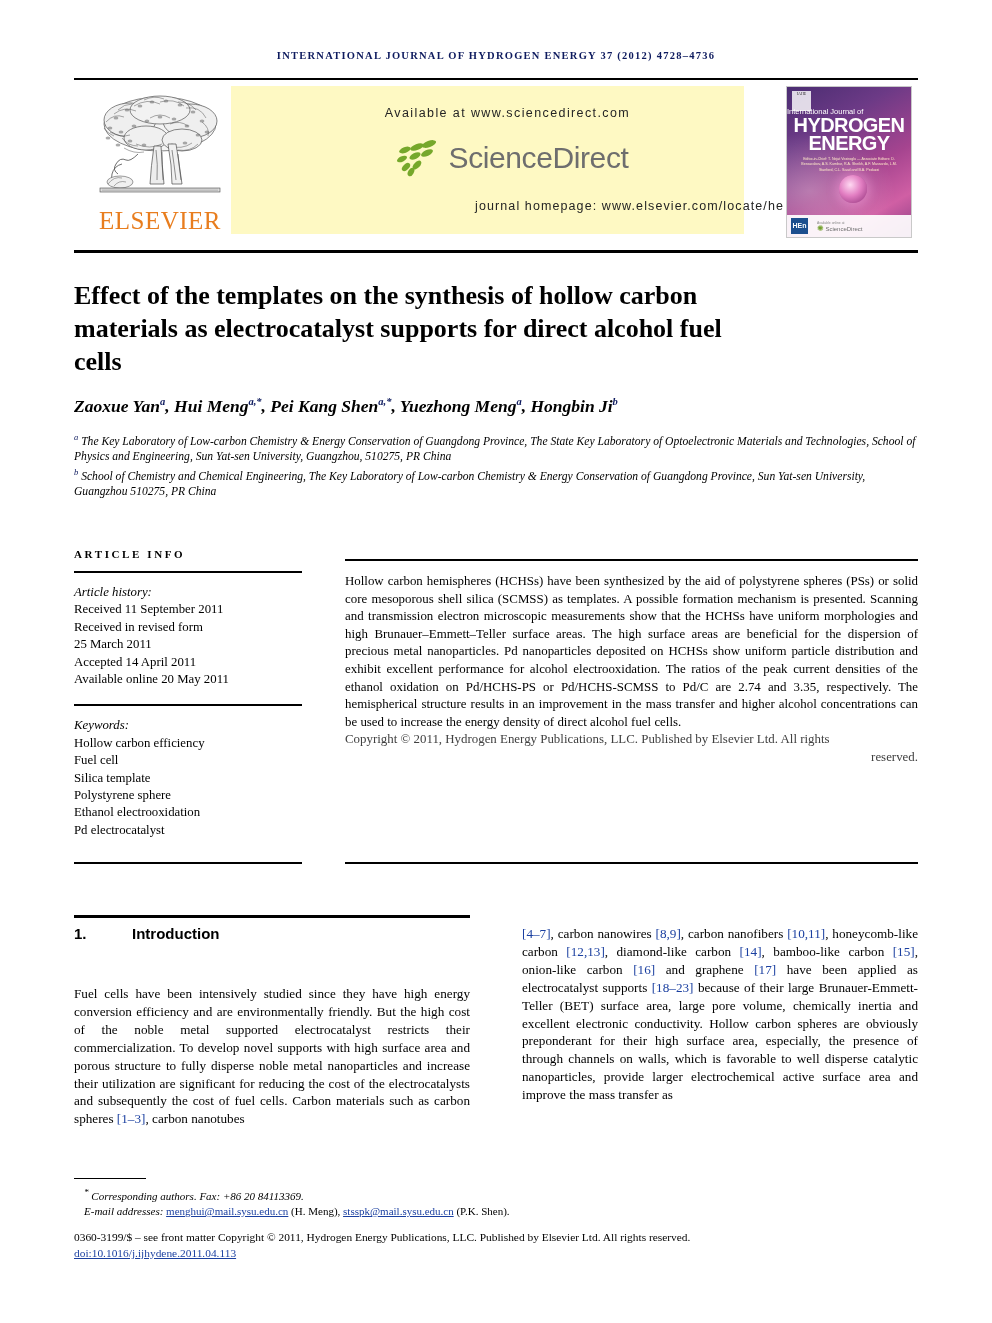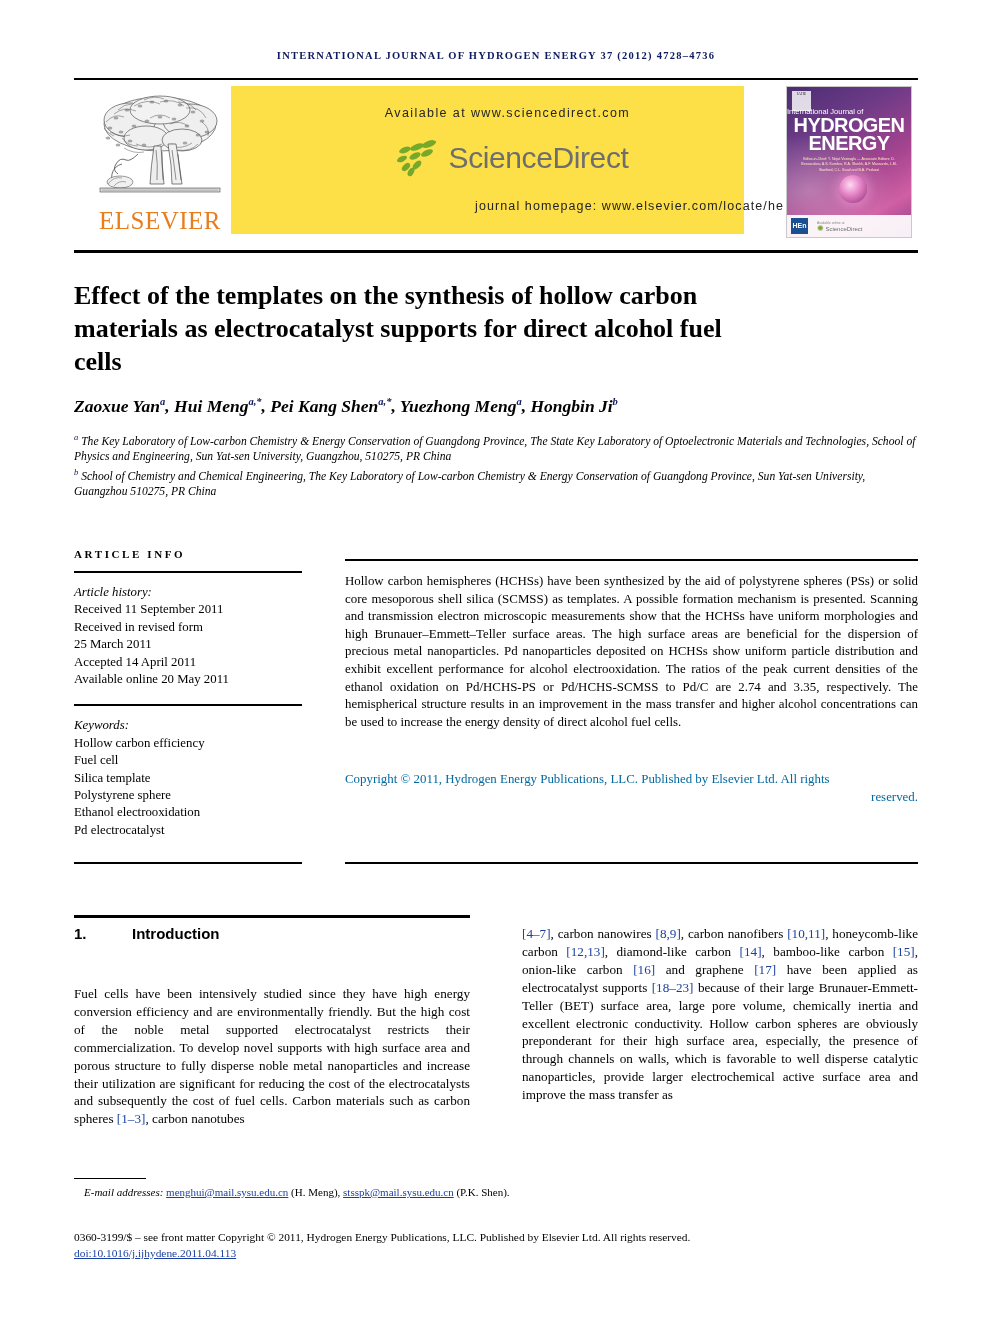--- a/index.html
+++ b/index.html
@@ -69,21 +69,21 @@
     font-family: "Liberation Serif", serif;
     font-size: 25px;
     color: #e87d1e;
     letter-spacing: 0.5px;
   }
 
   .sd-banner {
     position: absolute;
     left: 157px; top: 0;
     width: 513px; height: 148px;
-    background: #fde047;
+    background: #fef9c3;
   }
   .sd-available {
     position: absolute;
     left: 0; top: 20px;
     width: 553px;
     text-align: center;
     font-family: "Liberation Sans", sans-serif;
     font-size: 12.5px;
     letter-spacing: 1.4px;
     color: #242424;
@@ -315,22 +315,21 @@
     line-height: 17.6px;
     text-align: justify;
     padding-top: 12px;
     color: #000;
   }
   .abs-copyright {
     font-family: "Liberation Serif", serif;
     font-size: 12.9px;
     line-height: 17.6px;
     text-align: right;
-    color: #0369a1;
-    margin-top: 40px;
+    color: #404040;
   }
   .abs-copyright .lead { display: block; text-align: justify; }
 
   .rule-bottom-abs {
     position: absolute;
     left: 74px; top: 862px;
     width: 228px; height: 2px;
     background: #000;
   }
   .rule-bottom-abs2 {
@@ -571,20 +570,21 @@
   <div class="body-col-left">
     <span>Fuel cells have been intensively studied since they have high energy conversion efficiency and are environmentally friendly. But the high cost of the noble metal supported electrocatalyst restricts their commercialization. To develop novel supports with high surface area and porous structure to fully disperse noble metal nanoparticles and increase their utilization are significant for reducing the cost of the electrocatalysts and subsequently the cost of fuel cells. Carbon materials such as carbon spheres </span><span class="cite">[1–3]</span><span>, carbon nanotubes</span>
   </div>
 
   <div class="body-col-right">
     <span class="cite">[4–7]</span><span>, carbon nanowires </span><span class="cite">[8,9]</span><span>, carbon nanofibers </span><span class="cite">[10,11]</span><span>, honeycomb-like carbon </span><span class="cite">[12,13]</span><span>, diamond-like carbon </span><span class="cite">[14]</span><span>, bamboo-like carbon </span><span class="cite">[15]</span><span>, onion-like carbon </span><span class="cite">[16]</span><span> and graphene </span><span class="cite">[17]</span><span> have been applied as electrocatalyst supports </span><span class="cite">[18–23]</span><span> because of their large Brunauer-Emmett-Teller (BET) surface area, large pore volume, chemically inertia and excellent electronic conductivity. Hollow carbon spheres are obviously preponderant for their high surface area, especially, the presence of through channels on walls, which is favorable to well disperse catalytic nanoparticles, provide larger electrochemical active surface area and improve the mass transfer as</span>
   </div>
 
   <div class="foot-rule"></div>
   <div class="footnote">
+    <div class="indent ital"><sup>*</sup> <span>Corresponding authors. Fax: +86 20 84113369.</span></div>
     <div class="indent">
       <span class="ital">E-mail addresses:</span>
       <span class="mailto">menghui@mail.sysu.edu.cn</span>
       <span>(H. Meng),</span>
       <span class="mailto">stsspk@mail.sysu.edu.cn</span>
       <span>(P.K. Shen).</span>
     </div>
   </div>
   <div class="footer-copy">
     <div>0360-3199/$ – see front matter Copyright © 2011, Hydrogen Energy Publications, LLC. Published by Elsevier Ltd. All rights reserved.</div>

